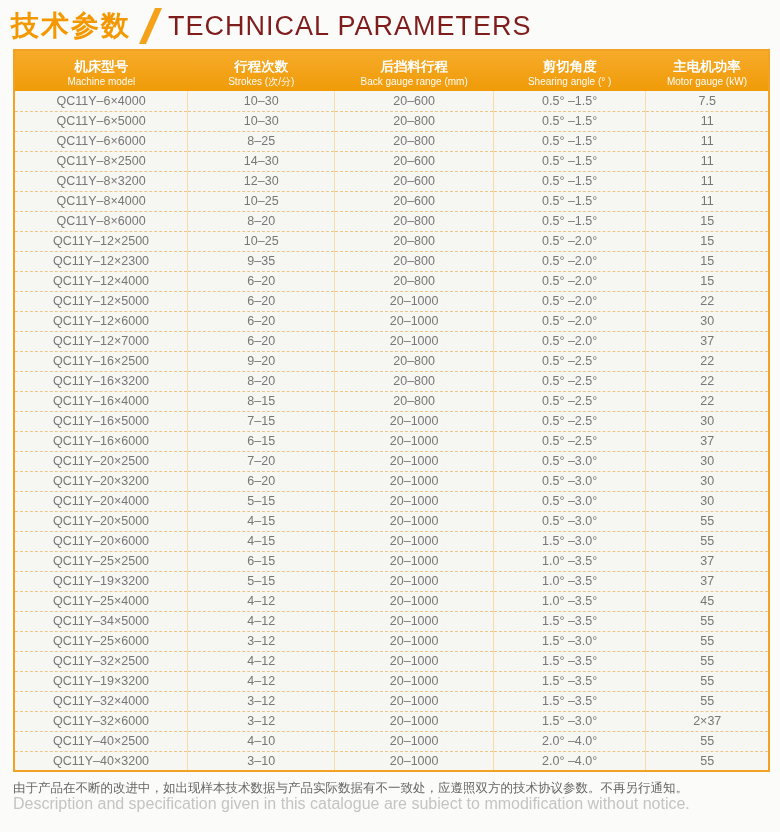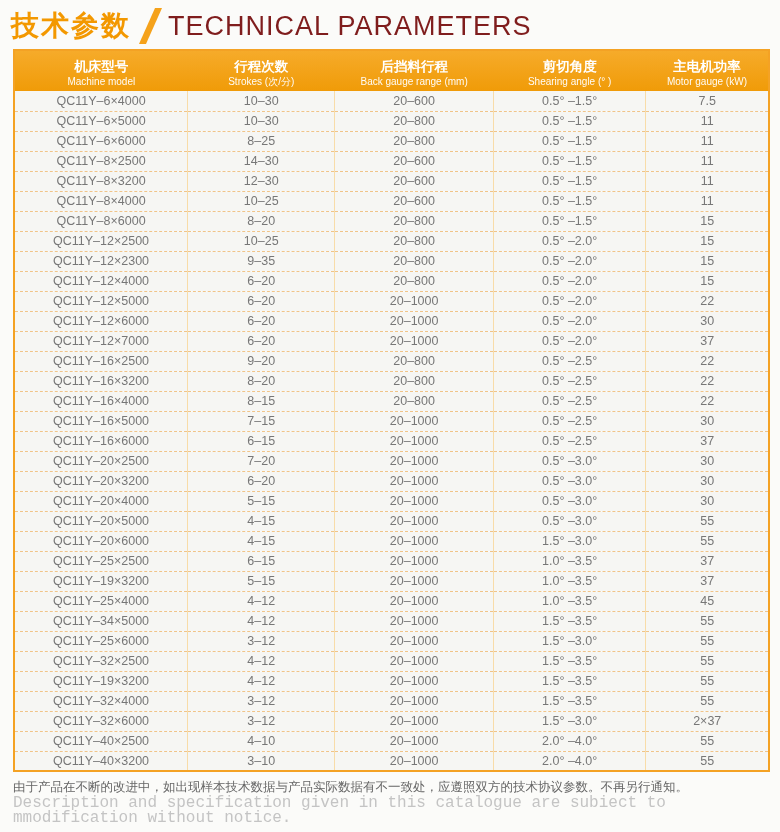--- a/index.html
+++ b/index.html
@@ -74,21 +74,21 @@
     padding: 0 2px;
     border-bottom: 1px dashed #F0C489;
     border-right: 1px solid #F8DCA8;
     white-space: nowrap;
     overflow: hidden;
   }
   tbody td:last-child { border-right: none; }
   tbody tr:last-child td { border-bottom: none; text-align: center; }
 
   
-  .footer { margin: 8px 0 0 2px; font-family: Liberation Mono, monospace; }
+  .footer { margin: 8px 0 0 2px; }
   .footer-zh { color: #666666; font-size: 12.5px; line-height: 16px; }
   .footer-en { color: #C4C4C4; font-size: 16px; line-height: 15px; }
 </style>
 </head>
 <body>
 
 <div class="page">
 
   <div class="title-row">
     <span class="title-zh">技术参数</span>

